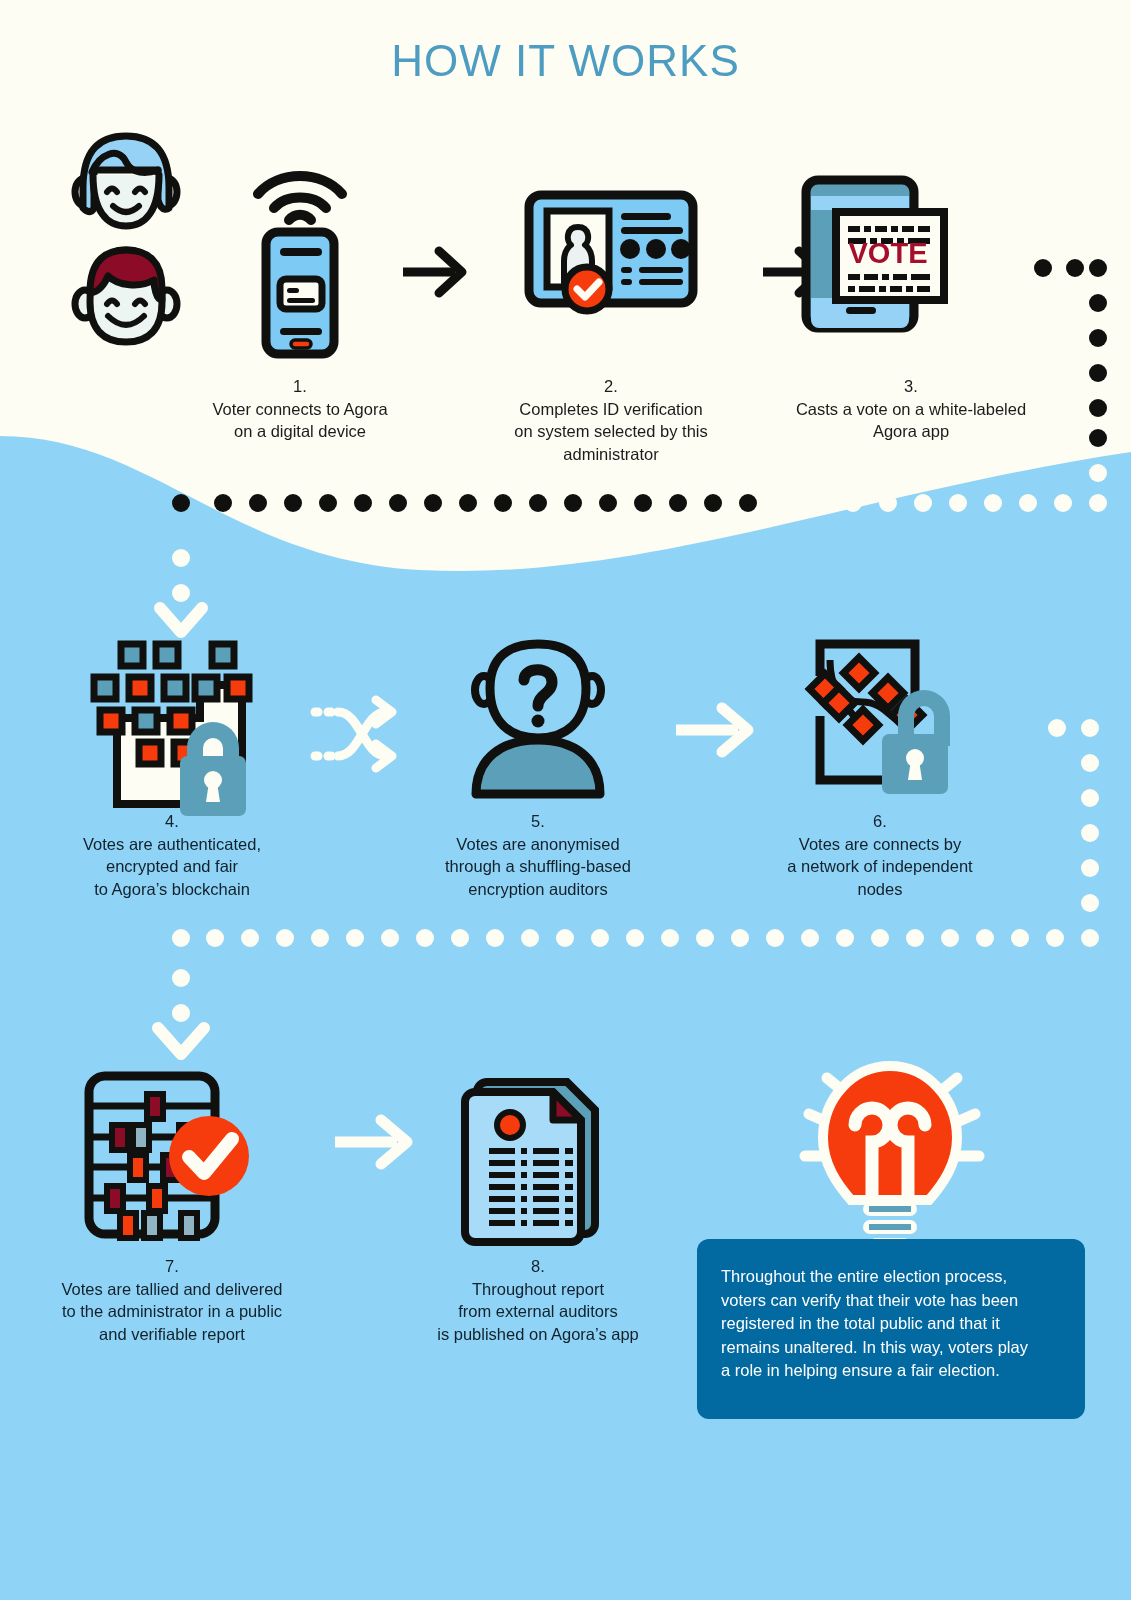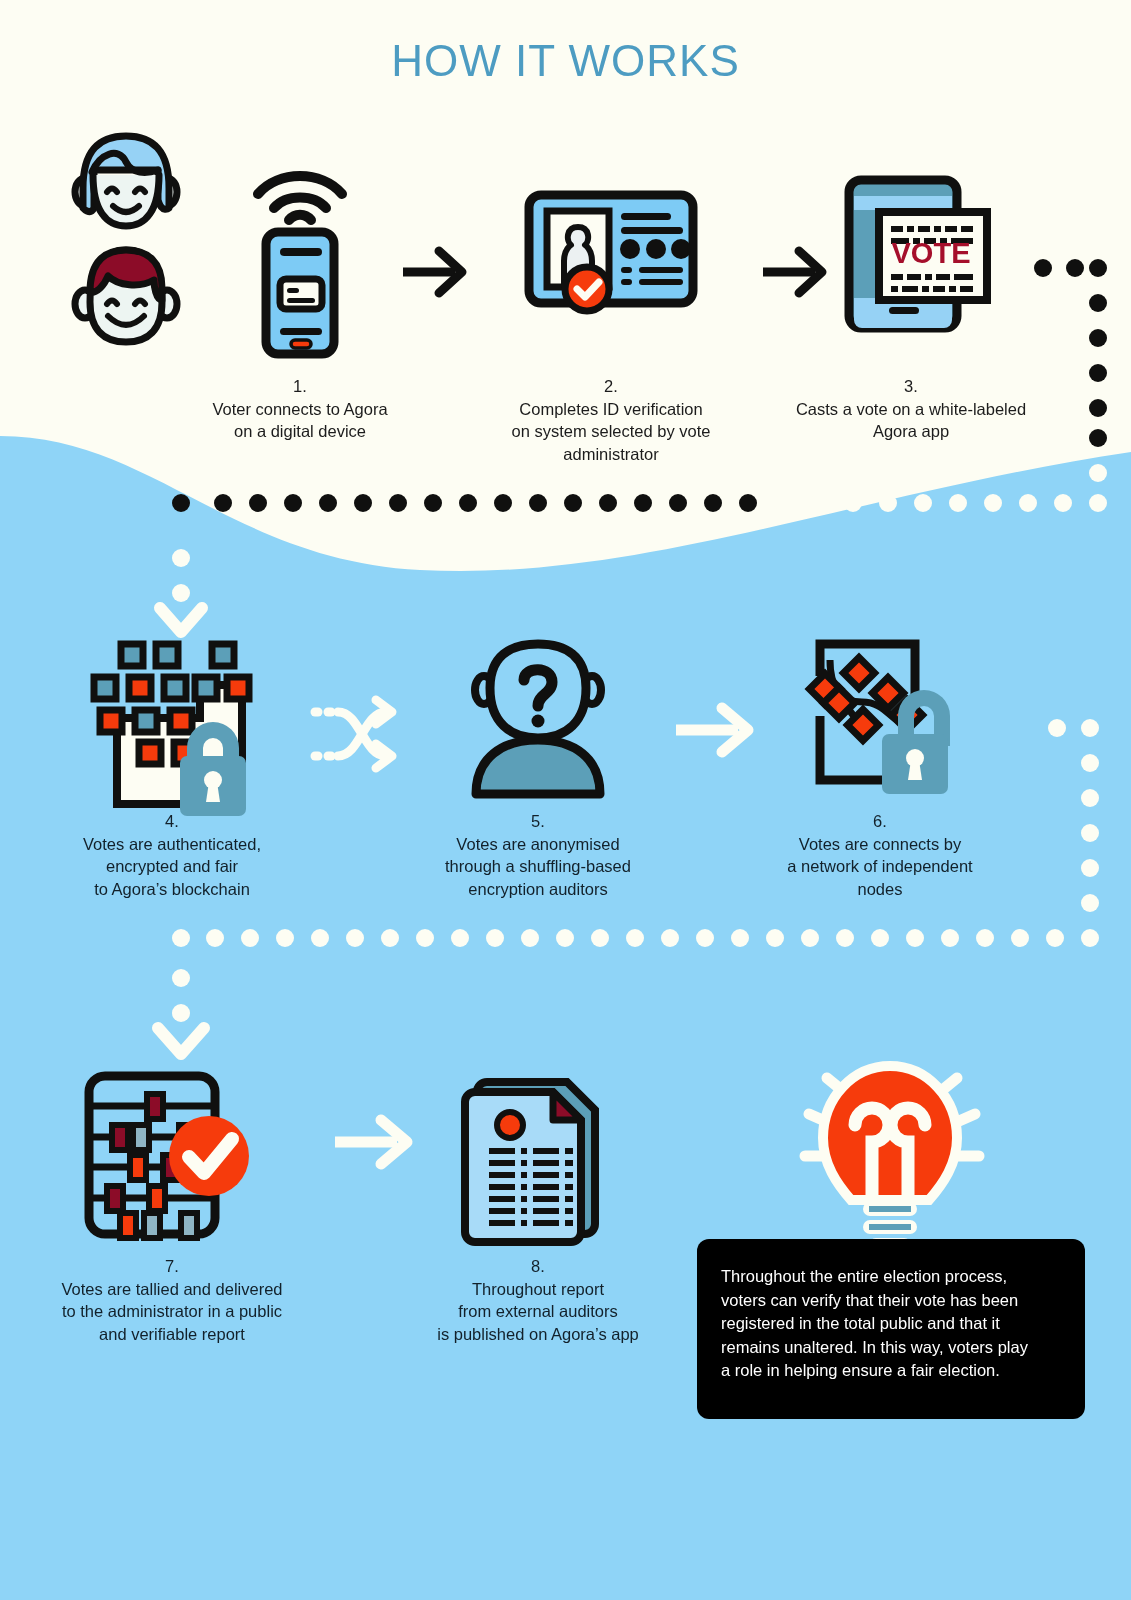--- a/index.html
+++ b/index.html
@@ -41,21 +41,21 @@
   .arrow { position:absolute; }
 
   
   .dots { position:absolute; }
 
   
   .callout {
     position:absolute;
     left:697px; top:1239px;
     width:388px; height:180px;
-    background:#000000;
+    background:#0369a1;
     border-radius:12px;
     padding:26px 24px 0 24px;
     color:#FFFFFF;
     font-size:16.5px;
     line-height:23.5px;
   }
 
   svg { display:block; overflow:visible; }
 </style>
 </head>
@@ -140,34 +140,34 @@
         <rect x="118" y="84" width="44" height="6" rx="3" fill="#10100F"></rect>
         <rect x="100" y="96" width="11" height="6" rx="3" fill="#10100F"></rect>
         <rect x="118" y="96" width="44" height="6" rx="3" fill="#10100F"></rect>
         <circle cx="66" cy="106" r="22" fill="#F63B0C" stroke="#10100F" stroke-width="7"></circle>
         <polyline points="56,106 64,114 78,99" fill="none" stroke="#FDFDF3" stroke-width="7" stroke-linecap="round" stroke-linejoin="round"></polyline>
       </svg>
     </div>
     <div class="caption">
       <span class="num">2.</span>
       <span>Completes ID verification</span><br>
-      <span>on system selected by vote</span><br>
+      <span>on system selected by this</span><br>
       <span>administrator</span>
     </div>
   </div>
 
   <div class="arrow" style="left:763px; top:242px;">
     <svg width="70" height="60" viewBox="0 0 70 60">
       <line x1="0" y1="30" x2="52" y2="30" stroke="#10100F" stroke-width="9"></line>
       <polyline points="36,9 59,30 36,51" fill="none" stroke="#10100F" stroke-width="9" stroke-linecap="round" stroke-linejoin="round"></polyline>
     </svg>
   </div>
 
   <div class="step" style="left:788px; top:130px; width:246px;">
-    <div class="icon-box" style="height:245px; display:flex; align-items:center; justify-content:center;text-decoration:underline;">
+    <div class="icon-box" style="height:245px; display:flex; align-items:center; text-decoration:underline;">
       <svg width="160" height="165" viewBox="0 0 160 165">
         <rect x="18" y="10" width="108" height="148" rx="12" fill="#5C9FB8" stroke="#10100F" stroke-width="9"></rect>
         <path d="M23,26 h98 v14 h-98 z" fill="#96D2F5"></path>
         <path d="M23,128 h98 v22 a8,8 0 0 1 -8,8 h-82 a8,8 0 0 1 -8,-8 z" fill="#96D2F5"></path>
         <rect x="58" y="137" width="30" height="7" rx="3.5" fill="#10100F"></rect>
         <rect x="48" y="42" width="108" height="88" fill="#FDFDF3" stroke="#10100F" stroke-width="8"></rect>
         <g fill="#10100F">
           <rect x="60" y="56" width="12" height="6"></rect>
             <rect x="76" y="56" width="7" height="6"></rect>
           <rect x="87" y="56" width="12" height="6"></rect>

